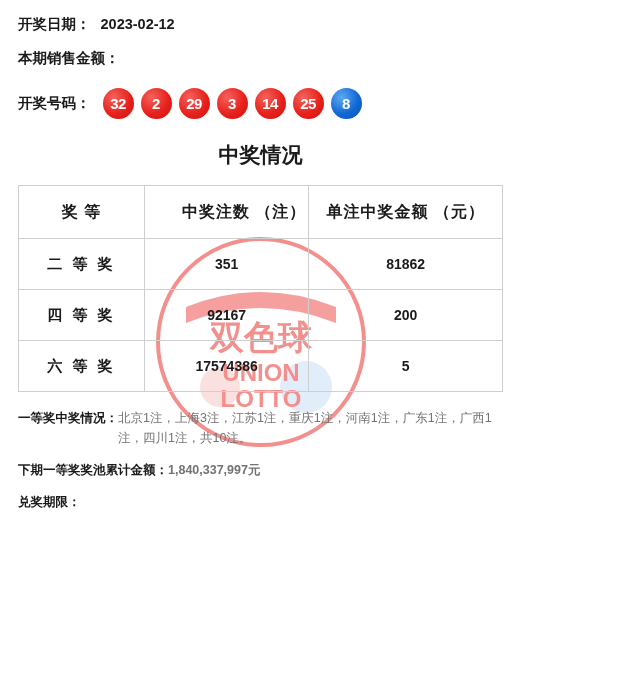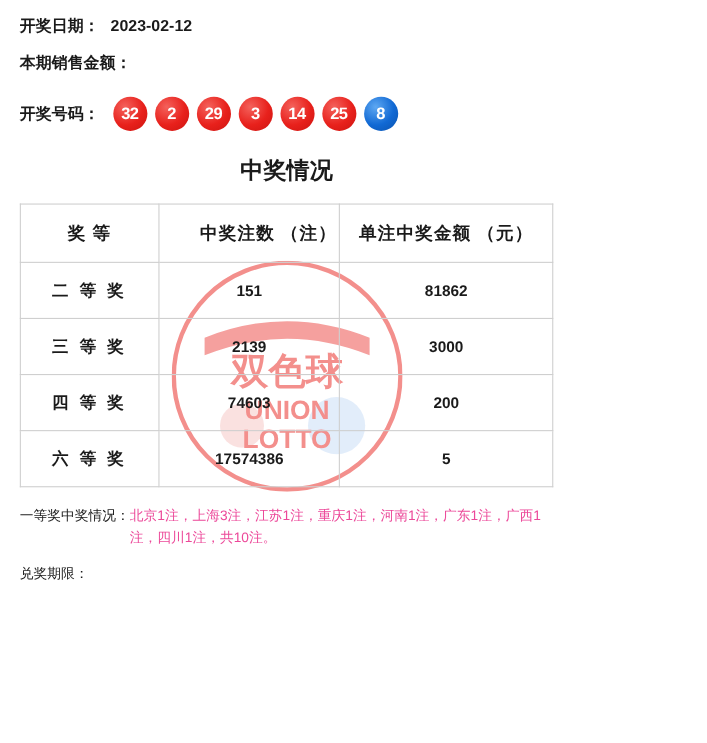--- a/index.html
+++ b/index.html
@@ -135,28 +135,28 @@
     position: relative;
     z-index: 1;
   }
   .note-row {
     display: flex;
     font-size: 12.5px;
     line-height: 20px;
     margin-bottom: 12px;
   }
   .note-label {
-    font-weight: normal;
+    font-weight: bold;
     white-space: nowrap;
     min-width: 86px;
     flex: 0 0 auto;
   }
   .note-text {
     font-weight: normal;
-    color: #ec4899;
+    color: #737373;
   }
   .note-row.bold .note-text {
     font-weight: bold;
   }
   .note-row.wide .note-label { min-width: 104px; }
 </style>
 </head>
 <body>
 
 <div class="page">
@@ -201,44 +201,43 @@
     <thead>
       <tr>
         <th class="col-level">奖 等</th>
         <th class="col-count">中奖注数 （注）</th>
         <th class="col-amount">单注中奖金额 （元）</th>
       </tr>
     </thead>
     <tbody>
       <tr>
         <td class="level">二 等 奖</td>
-        <td>151</td>
+        <td>351</td>
         <td>81862</td>
       </tr>
       <tr>
-        <td class="level">三 等 奖</td>
-        <td>2139</td>
-        <td>3000</td>
-      </tr>
-      <tr>
         <td class="level">四 等 奖</td>
-        <td>74603</td>
+        <td>92167</td>
         <td>200</td>
       </tr>
       <tr>
         <td class="level">六 等 奖</td>
         <td>17574386</td>
         <td>5</td>
       </tr>
     </tbody>
   </table>
 
   <div class="notes">
     <div class="note-row">
       <span class="note-label">一等奖中奖情况：</span>
       <span class="note-text">北京1注，上海3注，江苏1注，重庆1注，河南1注，广东1注，广西1注，四川1注，共10注。</span>
     </div>
+    <div class="note-row bold wide">
+      <span class="note-label">下期一等奖奖池累计金额：</span>
+      <span class="note-text">1,840,337,997元</span>
+    </div>
     <div class="note-row">
       <span class="note-label">兑奖期限：</span>
     </div>
   </div>
 
 </div>
 
 </body></html>

